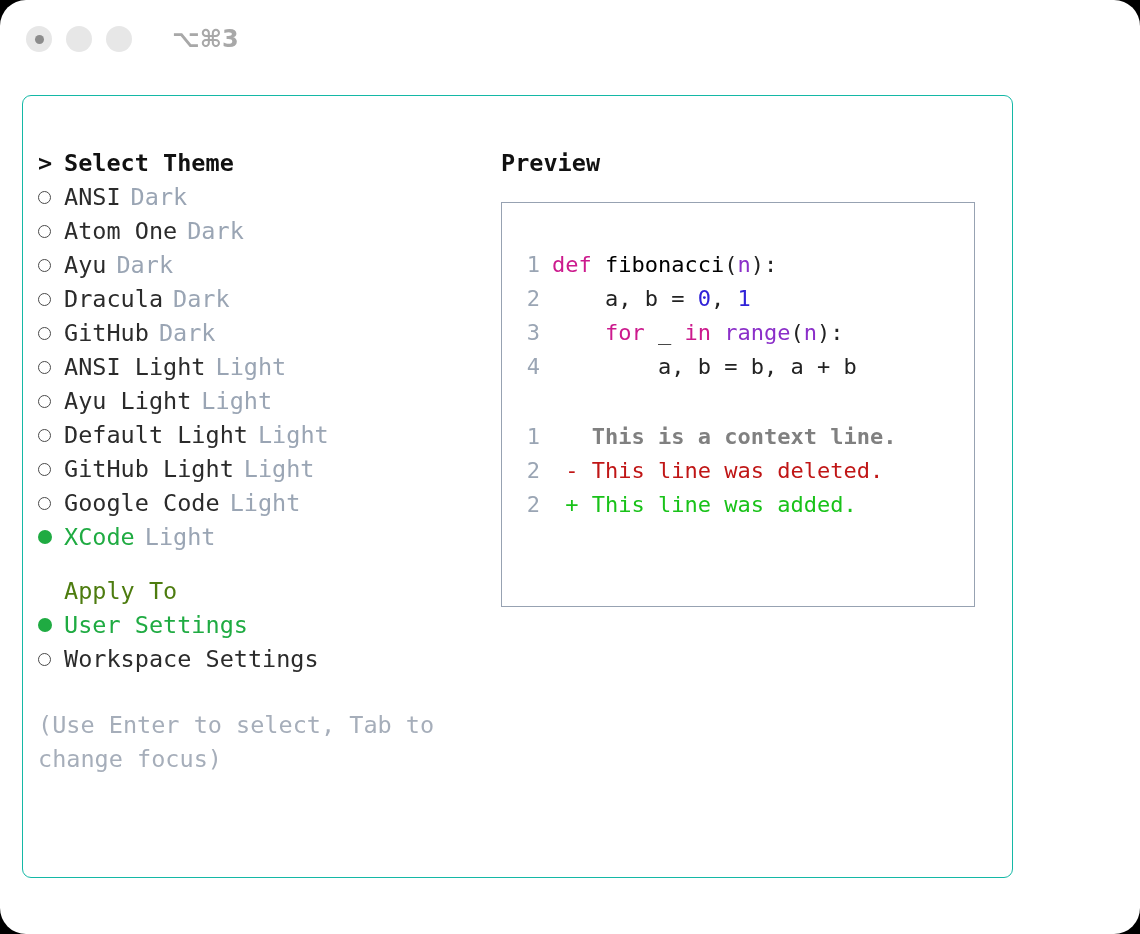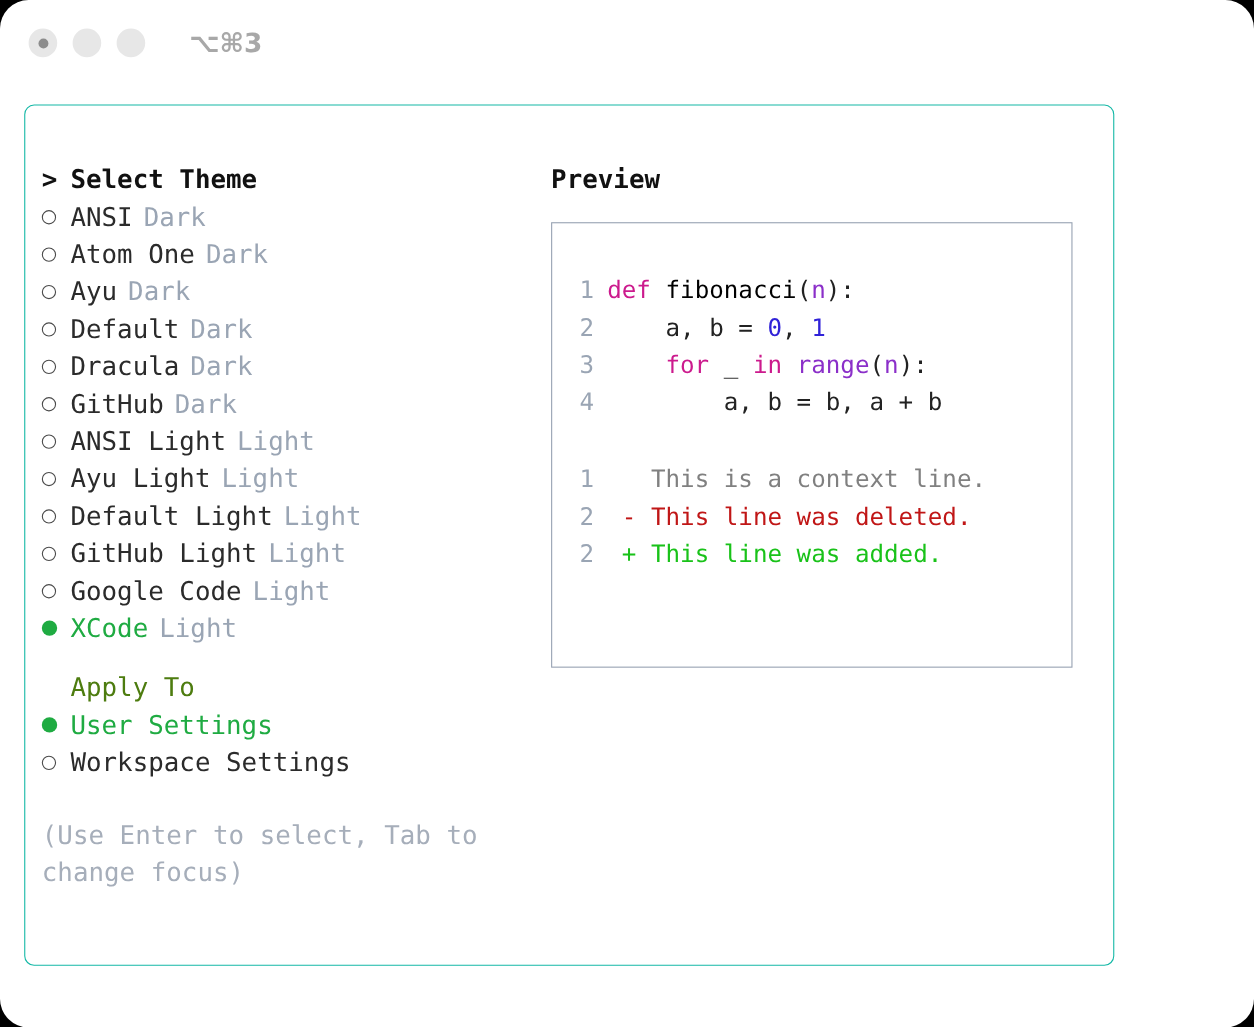--- a/index.html
+++ b/index.html
@@ -181,21 +181,21 @@
     color: #9aa5b4;
     margin-right: 12px;
   }
   .kw   { color: #cc1a8d; }
   .fn   { color: #000000; }
   .num  { color: #3022d8; }
   .bi   { color: #8b2fc9; }
   .var  { color: #8b2fc9; }
   .pl   { color: #222222; }
   .gap  { height: 36px; }
-  .ctx  { color: #808080; }
+  .ctx  { color: #808080; font-weight: bold; }
   .del  { color: #c01616; }
   .add  { color: #19c219; }
 </style>
 </head>
 <body>
 
 <div id="page">
 
   <div id="titlebar">
     <div class="dots">
@@ -213,21 +213,20 @@
     <div id="left-col">
 
       <div class="row heading">
         <span class="marker caret">&gt;</span><span>Select Theme</span>
       </div>
 
       <div id="theme-list">
           <div class="row"><span class="bullet-empty"><i></i></span><span class="label">ANSI</span><span class="variant">Dark</span></div>
           <div class="row"><span class="bullet-empty"><i></i></span><span class="label">Atom One</span><span class="variant">Dark</span></div>
           <div class="row"><span class="bullet-empty"><i></i></span><span class="label">Ayu</span><span class="variant">Dark</span></div>
-          <div class="row"><span class="bullet-empty"><i></i></span><span class="label">Default</span><span class="variant">Dark</span></div>
           <div class="row"><span class="bullet-empty"><i></i></span><span class="label">Dracula</span><span class="variant">Dark</span></div>
           <div class="row"><span class="bullet-empty"><i></i></span><span class="label">GitHub</span><span class="variant">Dark</span></div>
           <div class="row"><span class="bullet-empty"><i></i></span><span class="label">ANSI Light</span><span class="variant">Light</span></div>
           <div class="row"><span class="bullet-empty"><i></i></span><span class="label">Ayu Light</span><span class="variant">Light</span></div>
           <div class="row"><span class="bullet-empty"><i></i></span><span class="label">Default Light</span><span class="variant">Light</span></div>
           <div class="row"><span class="bullet-empty"><i></i></span><span class="label">GitHub Light</span><span class="variant">Light</span></div>
           <div class="row"><span class="bullet-empty"><i></i></span><span class="label">Google Code</span><span class="variant">Light</span></div>
           <div class="row"><span class="bullet-filled"><i></i></span><span class="label sel">XCode</span><span class="variant">Light</span></div>
         </div>
 

